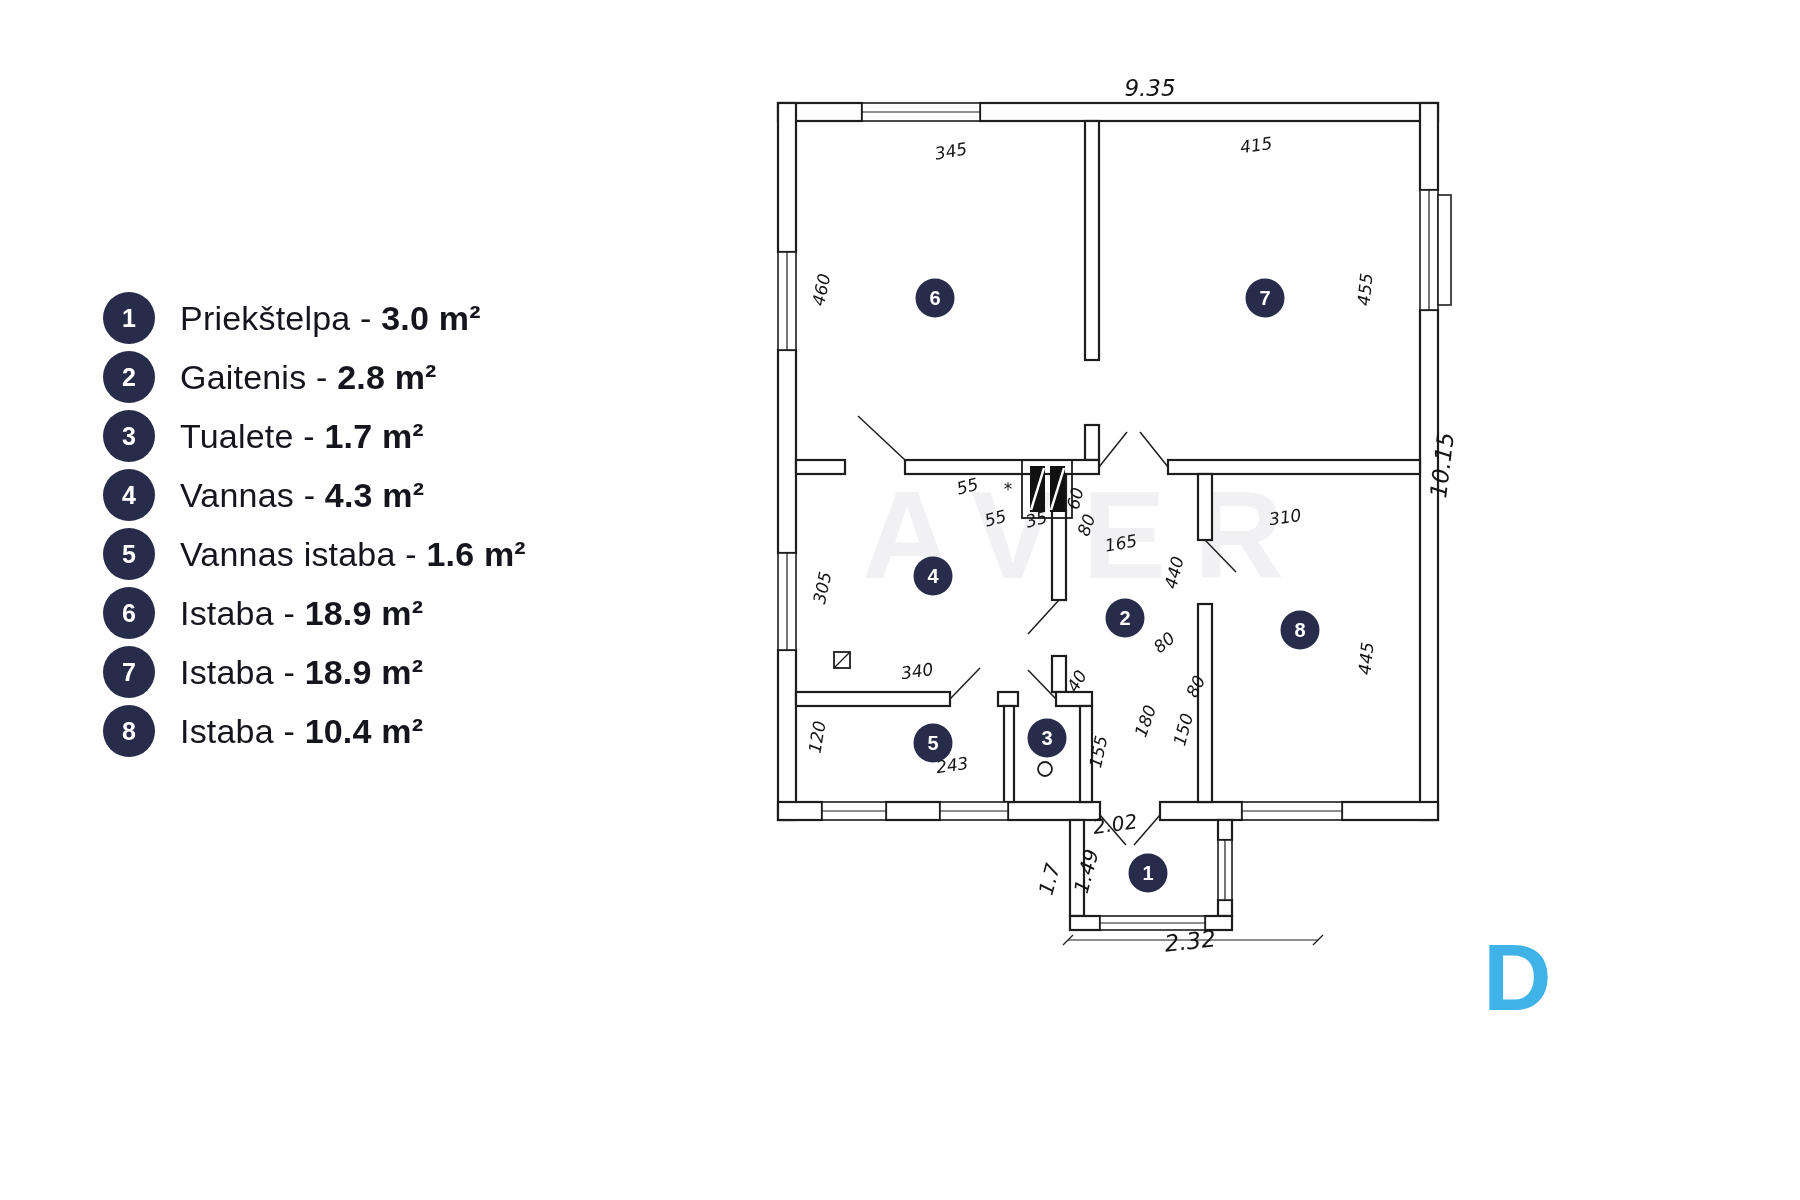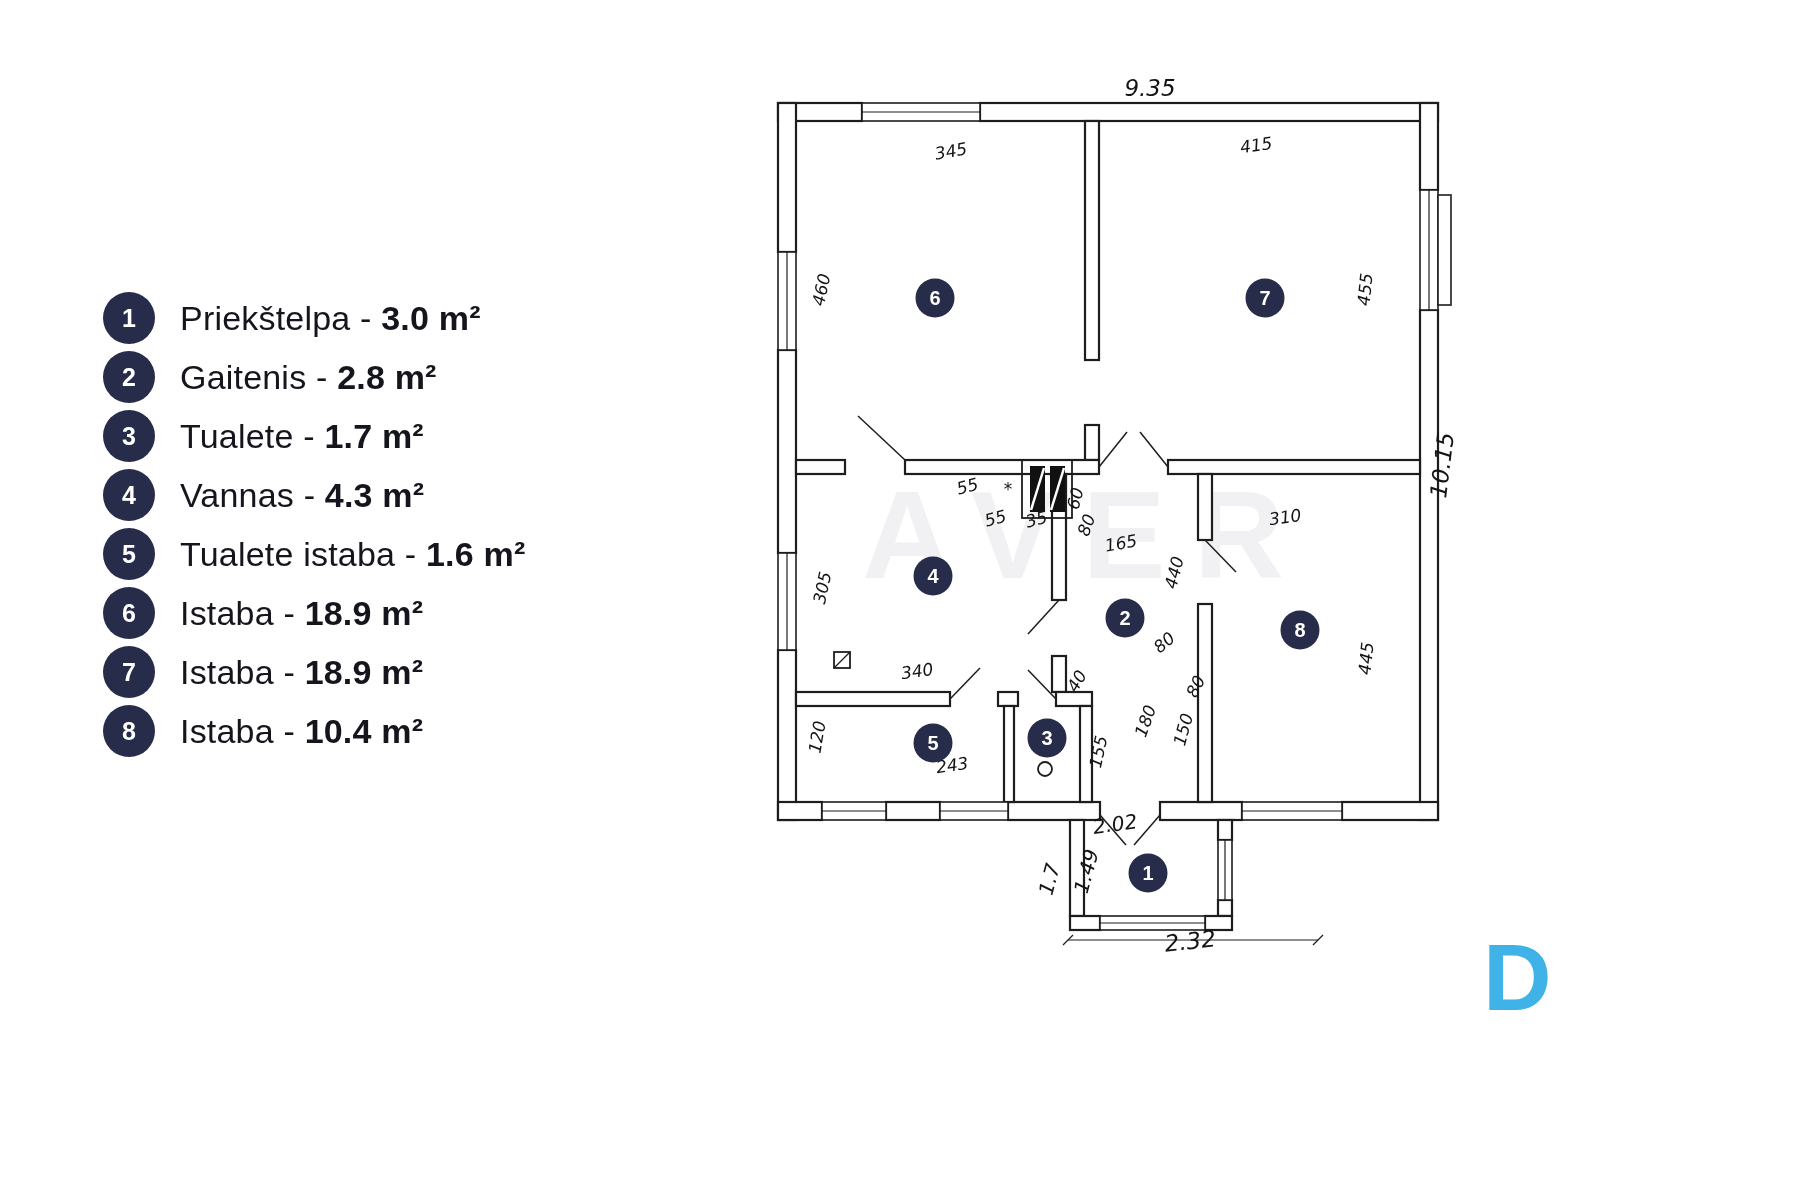--- a/index.html
+++ b/index.html
@@ -232,21 +232,21 @@
     <div class="legend-row">
       <div class="badge">
           <span>4</span>
         </div>
       <div class="legend-label"><span class="rname">Vannas</span><span class="sep"> - </span><span class="rarea">4.3 m²</span></div>
     </div>
     <div class="legend-row">
       <div class="badge">
           <span>5</span>
         </div>
-      <div class="legend-label"><span class="rname">Tualete istaba</span><span class="sep"> - </span><span class="rarea">1.6 m²</span></div>
+      <div class="legend-label"><span class="rname">Vannas istaba</span><span class="sep"> - </span><span class="rarea">1.6 m²</span></div>
     </div>
     <div class="legend-row">
       <div class="badge">
           <span>6</span>
         </div>
       <div class="legend-label"><span class="rname">Istaba</span><span class="sep"> - </span><span class="rarea">18.9 m²</span></div>
     </div>
     <div class="legend-row">
       <div class="badge">
           <span>7</span>

